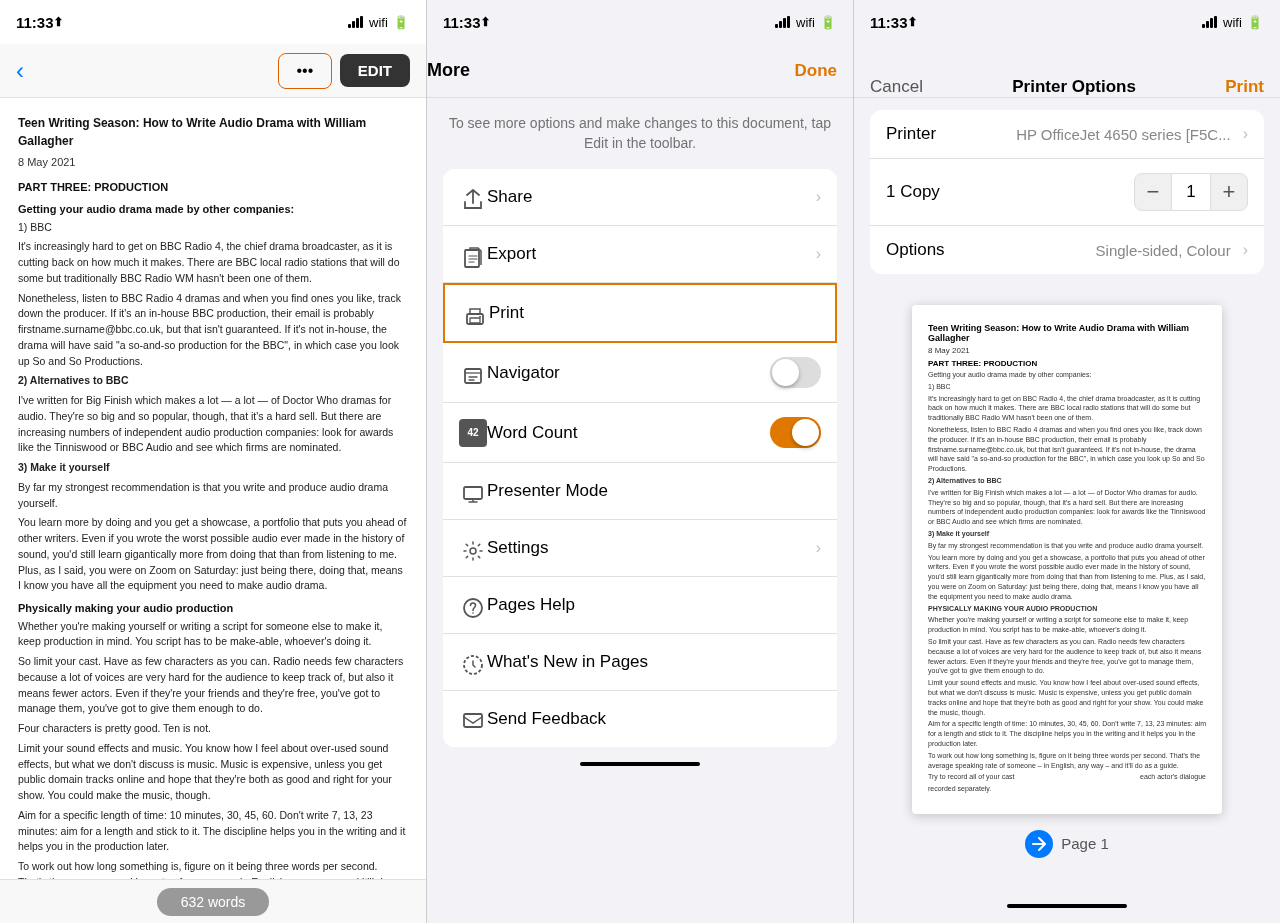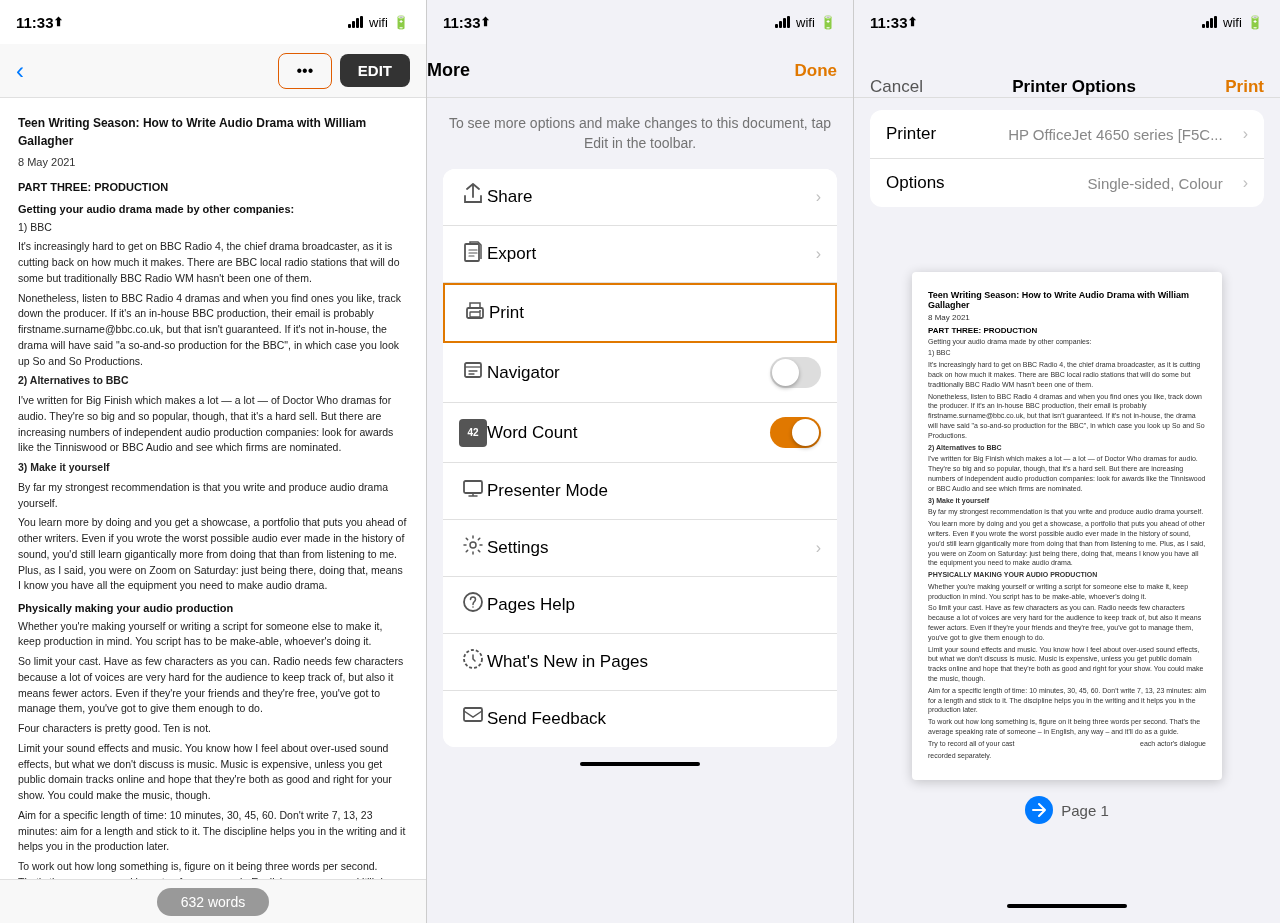--- a/index.html
+++ b/index.html
@@ -213,21 +213,21 @@
       border-bottom: none;
     }
     .more-item-left {
       display: flex;
       align-items: center;
     }
     .more-item-icon {
       width: 28px;
       height: 28px;
       display: flex;
-      align-items: flex-start;
+      align-items: flex-end;
       justify-content: center;
       font-size: 20px;
       color: #555;
     }
     .more-item-label {
       font-size: 17px;
       color: #000;
     }
     .more-item-right {
       display: flex;
@@ -346,21 +346,21 @@
       border-bottom: none;
     }
     .print-option-label {
       font-size: 17px;
       color: #000;
       font-weight: 400;
     }
     .print-option-value {
       display: flex;
       align-items: center;
-      gap: 20px;
+      gap: 12px;
     }
     .print-option-val-text {
       font-size: 15px;
       color: #888;
     }
     .print-option-chevron {
       color: #c0c0c0;
       font-size: 16px;
     }
 
@@ -729,20 +729,28 @@
   <div class="print-options-list">
 
     <div class="print-option-row">
       <span class="print-option-label">Printer</span>
       <div class="print-option-value">
         <span class="print-option-val-text">HP OfficeJet 4650 series [F5C...</span>
         <span class="print-option-chevron">›</span>
       </div>
     </div>
 
+    <div class="print-option-row">
+      <span class="print-option-label">1 Copy</span>
+      <div class="copy-stepper">
+        <div class="stepper-btn">−</div>
+        <div class="stepper-value">1</div>
+        <div class="stepper-btn">+</div>
+      </div>
+    </div>
 
     <div class="print-option-row">
       <span class="print-option-label">Options</span>
       <div class="print-option-value">
         <span class="print-option-val-text">Single-sided, Colour</span>
         <span class="print-option-chevron">›</span>
       </div>
     </div>
 
   </div>

